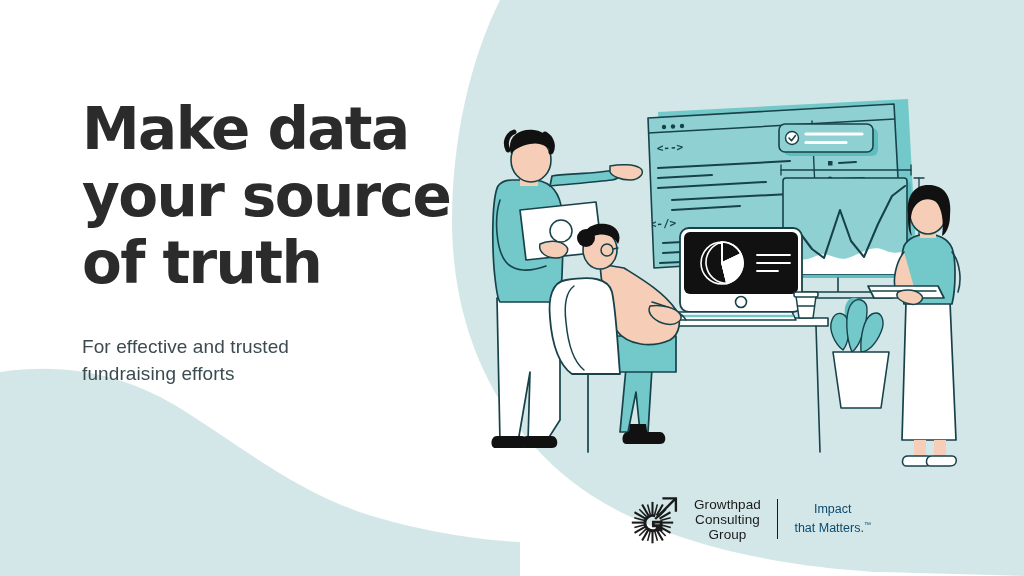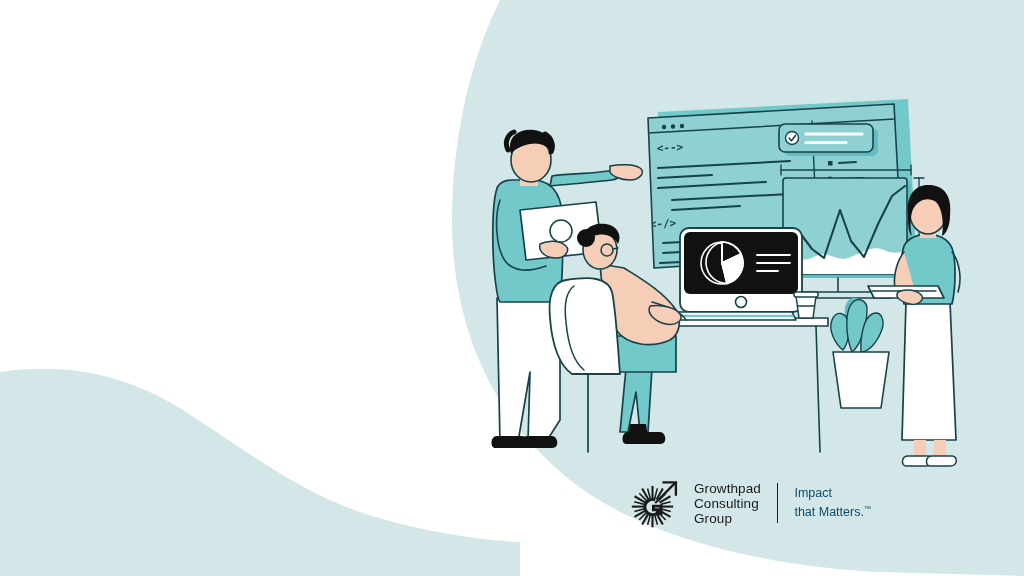--- a/index.html
+++ b/index.html
@@ -39,23 +39,24 @@
     font-size:19px;
     line-height:27px;
     letter-spacing:0.1px;
     color:#3c4b50;
     white-space:pre-line;
   }
 
   
   .logo-block {
     position:absolute;
-    left:630px; top:476px;
+    left:630px; top:492px;
     display:flex; align-items:center;
     z-index:40;
+    text-align:center;
   }
   .logo-mark { width:54px; height:54px; flex:none; }
   .logo-name {
     margin-left:10px;
     font-family:"Liberation Sans", sans-serif;
     font-size:13.5px;
     line-height:15px;
     color:#1a1a1a;
     white-space:pre-line;
     letter-spacing:0.1px;
@@ -336,20 +337,27 @@
         <path d="M868,286 L938,286 L944,298 L874,298 Z" fill="#ffffff" stroke="#17424a" stroke-width="1.7"></path>
         <path d="M872,291 L936,291" stroke="#17424a" stroke-width="1.3"></path>
 
         <path d="M898,292 C906,288 918,290 922,296 C924,300 918,306 910,304
                  C902,302 894,298 898,292 Z" fill="#f6cdb6" stroke="#17424a" stroke-width="1.5"></path>
       </g>
 
     </g>
   </svg>
 
+  <div class="copy">
+    <div class="headline">Make data
+your source
+of truth</div>
+    <div class="subtitle">For effective and trusted
+fundraising efforts</div>
+  </div>
 
   <div class="logo-block">
     <svg class="logo-mark" viewBox="0 0 60 60" xmlns="http://www.w3.org/2000/svg">
       <g fill="#1a1a1a">
 
         <g transform="translate(25,34)">
           <g stroke="#1a1a1a" stroke-width="2.3" stroke-linecap="butt">
             <path d="M0,-9 L0,-23"></path>
             <path d="M4.5,-7.8 L11.5,-20"></path>
             <path d="M7.8,-4.5 L20,-11.5"></path>

